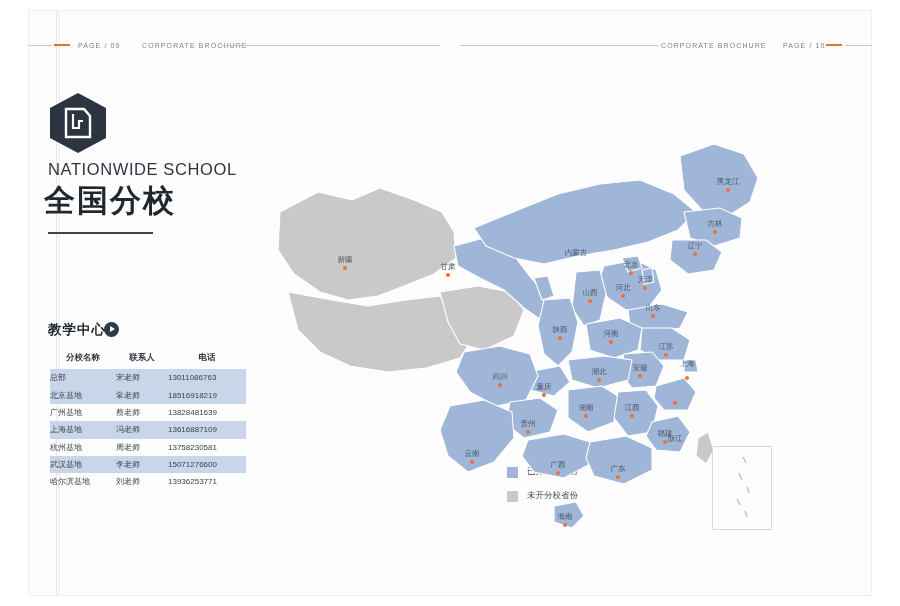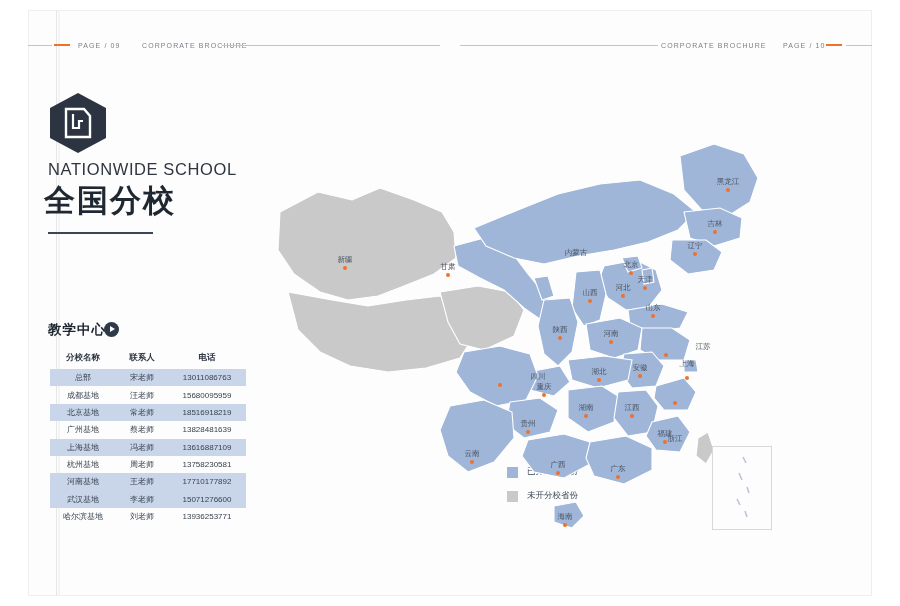--- a/index.html
+++ b/index.html
@@ -23,21 +23,21 @@
   .title-cn{position:absolute;left:44px;top:180px;font-size:31px;font-weight:bold;color:#1f2730;letter-spacing:2px;}
   .title-rule{position:absolute;left:48px;top:232px;width:105px;height:2px;background:#3b4554;}
 
   .sec-title{position:absolute;left:48px;top:321px;font-size:13.5px;font-weight:bold;color:#1f2730;letter-spacing:1px;}
   .sec-play{position:absolute;left:104px;top:322px;width:15px;height:15px;border-radius:50%;background:#2f3a48;}
   .sec-play:after{content:"";position:absolute;left:5.5px;top:4px;border-left:5px solid #fff;border-top:3.5px solid transparent;border-bottom:3.5px solid transparent;}
 
   
   table.centers{position:absolute;left:50px;top:348px;border-collapse:collapse;width:196px;}
   table.centers th{font-size:8.5px;color:#2b3441;font-weight:bold;padding:4px 0 5px 0;text-align:center;}
-  table.centers td{font-size:8px;color:#39424f;padding:3.2px 0;text-align:center;}
+  table.centers td{font-size:8px;color:#39424f;padding:3.2px 0;}
   table.centers tr.alt td{background:#c9d6ea;}
   table.centers tr.plain td{background:transparent;}
   table.centers col.c1{width:66px;}
   table.centers col.c2{width:52px;}
   table.centers col.c3{width:78px;}
 
   
   .legend{position:absolute;left:507px;top:466px;font-size:8.5px;color:#3b4654;}
   .legend .row{display:flex;align-items:center;margin-bottom:12px;}
   .legend .sw{width:11px;height:11px;margin-right:9px;}
@@ -98,49 +98,39 @@
         <th>联系人</th>
         <th>电话</th>
       </tr>
     </thead>
     <tbody>
       <tr class="alt">
           <td>总部</td>
           <td>宋老师</td>
           <td>13011086763</td>
         </tr>
-      <tr class="plain">
-          <td>成都基地</td>
-          <td>汪老师</td>
-          <td>15680095959</td>
-        </tr>
       <tr class="alt">
           <td>北京基地</td>
           <td>常老师</td>
           <td>18516918219</td>
         </tr>
       <tr class="plain">
           <td>广州基地</td>
           <td>蔡老师</td>
           <td>13828481639</td>
         </tr>
       <tr class="alt">
           <td>上海基地</td>
           <td>冯老师</td>
           <td>13616887109</td>
         </tr>
       <tr class="plain">
           <td>杭州基地</td>
           <td>周老师</td>
           <td>13758230581</td>
-        </tr>
-      <tr class="alt">
-          <td>河南基地</td>
-          <td>王老师</td>
-          <td>17710177892</td>
         </tr>
       <tr class="alt">
           <td>武汉基地</td>
           <td>李老师</td>
           <td>15071276600</td>
         </tr>
       <tr class="plain">
           <td>哈尔滨基地</td>
           <td>刘老师</td>
           <td>13936253771</td>
@@ -263,24 +253,24 @@
     <span class="maplabel" style="left:348px;top:193px;">内蒙古</span>
     <span class="maplabel" style="left:403px;top:205px;">北京</span>
     <span class="maplabel" style="left:417px;top:220px;">天津</span>
     <span class="maplabel" style="left:117px;top:200px;">新疆</span>
     <span class="maplabel" style="left:220px;top:207px;">甘肃</span>
     <span class="maplabel" style="left:362px;top:233px;text-align:center;">山西</span>
     <span class="maplabel" style="left:395px;top:228px;">河北</span>
     <span class="maplabel" style="left:425px;top:248px;">山东</span>
     <span class="maplabel" style="left:332px;top:270px;">陕西</span>
     <span class="maplabel" style="left:383px;top:274px;">河南</span>
-    <span class="maplabel" style="left:438px;top:287px;margin-left:37px;">江苏</span>
+    <span class="maplabel" style="left:438px;top:287px;">江苏</span>
     <span class="maplabel" style="left:412px;top:308px;">安徽</span>
     <span class="maplabel" style="left:459px;top:304px;">上海</span>
-    <span class="maplabel" style="left:272px;top:317px;margin-left:38px;">四川</span>
+    <span class="maplabel" style="left:272px;top:317px;">四川</span>
     <span class="maplabel" style="left:316px;top:327px;">重庆</span>
     <span class="maplabel" style="left:371px;top:312px;">湖北</span>
     <span class="maplabel" style="left:447px;top:335px;margin-top:44px;">浙江</span>
     <span class="maplabel" style="left:358px;top:348px;">湖南</span>
     <span class="maplabel" style="left:404px;top:348px;">江西</span>
     <span class="maplabel" style="left:300px;top:364px;">贵州</span>
     <span class="maplabel" style="left:437px;top:374px;">福建</span>
     <span class="maplabel" style="left:244px;top:394px;">云南</span>
     <span class="maplabel" style="left:330px;top:405px;text-align:right;">广西</span>
     <span class="maplabel" style="left:390px;top:409px;">广东</span>

